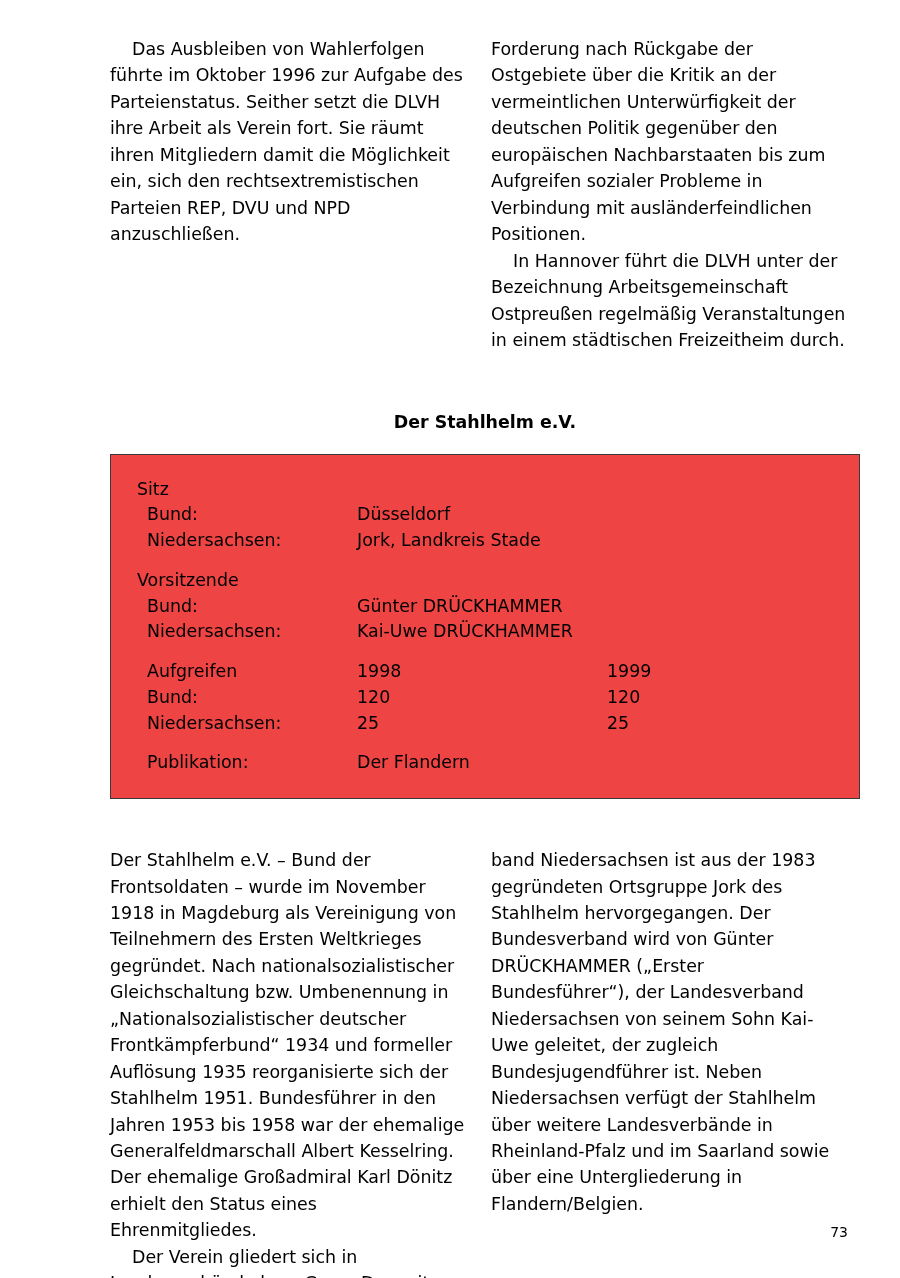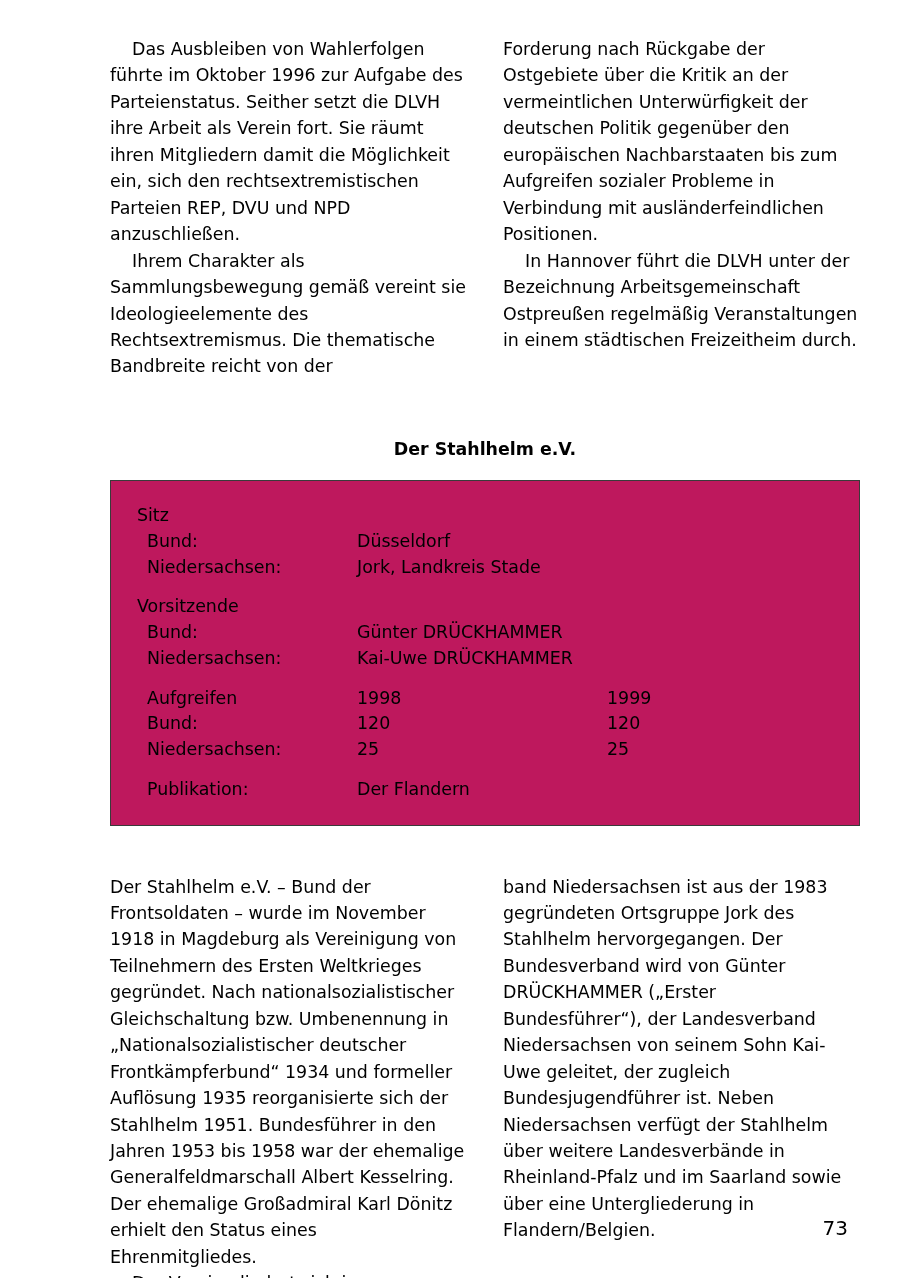--- a/index.html
+++ b/index.html
@@ -22,21 +22,21 @@
     height: 1278px;
   }
   .content {
     position: absolute;
     left: 110px;
     top: 36px;
     width: 750px;
   }
   .cols {
     display: flex;
-    gap: 36px;
+    gap: 24px;
   }
   .col {
     width: 357px;
   }
   p {
     margin: 0;
     font-size: 17.4px;
     line-height: 1.52;
     text-align: left;
   }
@@ -45,21 +45,21 @@
   }
   .section-title {
     margin-top: 56px;
     font-size: 17.4px;
     font-weight: bold;
     line-height: 1.5;
     text-align: center;
   }
   .infobox {
     margin-top: 18px;
-    background: #be185d;
+    background: #ef4444;
     border: 1.5px solid #3a3a3a;
     box-sizing: border-box;
     width: 750px;
     padding: 22px 0 22px 0;
   }
   .ib-group {
     margin-bottom: 14px;
   }
   .ib-group:last-child {
     margin-bottom: 0;
@@ -90,33 +90,32 @@
     line-height: 1.48;
     padding-left: 26px;
   }
   .lower {
     margin-top: 48px;
   }
   .pagenum {
     position: absolute;
     right: 52px;
     bottom: 38px;
-    font-size: 20px;
+    font-size: 14px;
   }
 </style>
 </head>
 <body>
 
 <div class="page">
   <div class="content">
 
     <div class="cols">
       <div class="col">
         <p class="indent">Das Ausbleiben von Wahlerfolgen führte im Oktober 1996 zur Aufgabe des Parteienstatus. Seither setzt die DLVH ihre Arbeit als Verein fort. Sie räumt ihren Mitgliedern damit die Möglichkeit ein, sich den rechtsextremistischen Parteien REP, DVU und NPD anzuschließen.</p>
-        <p class="indent">Ihrem Charakter als Sammlungsbewegung gemäß vereint sie Ideologieelemente des Rechtsextremismus. Die thematische Bandbreite reicht von der</p>
       </div>
       <div class="col">
         <p>Forderung nach Rückgabe der Ostgebiete über die Kritik an der vermeintlichen Unterwürfigkeit der deutschen Politik gegenüber den europäischen Nachbarstaaten bis zum Aufgreifen sozialer Probleme in Verbindung mit ausländerfeindlichen Positionen.</p>
         <p class="indent">In Hannover führt die DLVH unter der Bezeichnung Arbeitsgemeinschaft Ostpreußen regelmäßig Veranstaltungen in einem städtischen Freizeitheim durch.</p>
       </div>
     </div>
 
     <div class="section-title">Der Stahlhelm e.V.</div>
 
     <div class="infobox">

